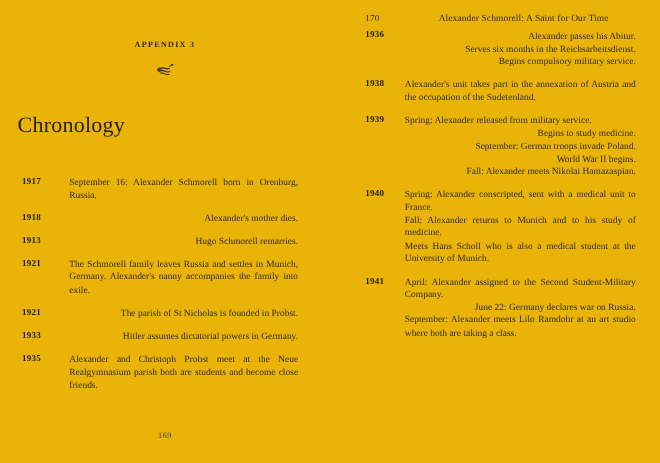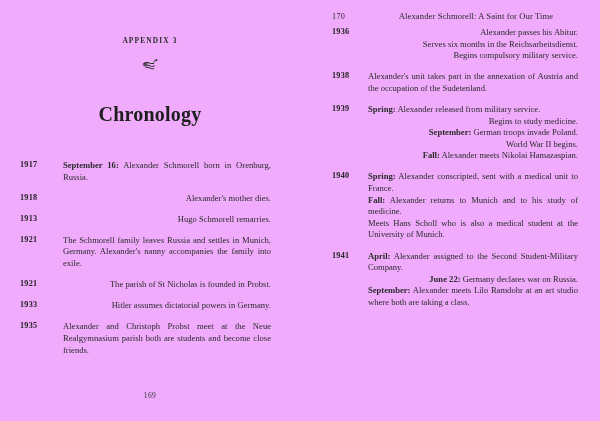--- a/index.html
+++ b/index.html
@@ -17,21 +17,21 @@
   .spread {
     position: relative;
     width: 600px;
     height: 421px;
     background: #fdfdfd;
   }
   .page {
     position: absolute;
     top: 0;
     height: 421px;
-    background: #f0abfc;
+    background: #eab308;
   }
   .page-left  { left: 0px;   width: 300px; }
   .page-right { left: 300px; width: 300px; }
 
   
   .appendix-label {
     position: absolute;
     left: 0;
     top: 36px;
     width: 300px;
@@ -48,26 +48,26 @@
     left: 0;
     top: 56px;
     width: 300px;
     text-align: center;
     line-height: 1;
   }
   .ornament svg { display: inline-block; vertical-align: middle; }
 
   .chapter-title {
     position: absolute;
-    left: 0;
+    left: 16px;
     top: 103px;
     width: 300px;
-    text-align: center;
+    text-align: left;
     font-size: 20px;
-    font-weight: 700;
+    font-weight: 400;
     letter-spacing: 0.2px;
     color: #1e1e1e;
   }
 
   
   .running-head {
     position: absolute;
     top: 12px;
     left: 0;
     width: 300px;
@@ -134,21 +134,21 @@
     margin-right: 22px;
   }
   .entry-body .line {
     display: block;
     text-align: right;
   }
   .entry-body .just {
     display: block;
     text-align: justify;
   }
-  .lead { font-weight: 700; }
+  .lead { font-weight: 400; }
 
   
   .folio-foot {
     position: absolute;
     left: 0;
     top: 391px;
     width: 300px;
     text-align: center;
     font-size: 7.6px;
     letter-spacing: 0.4px;

